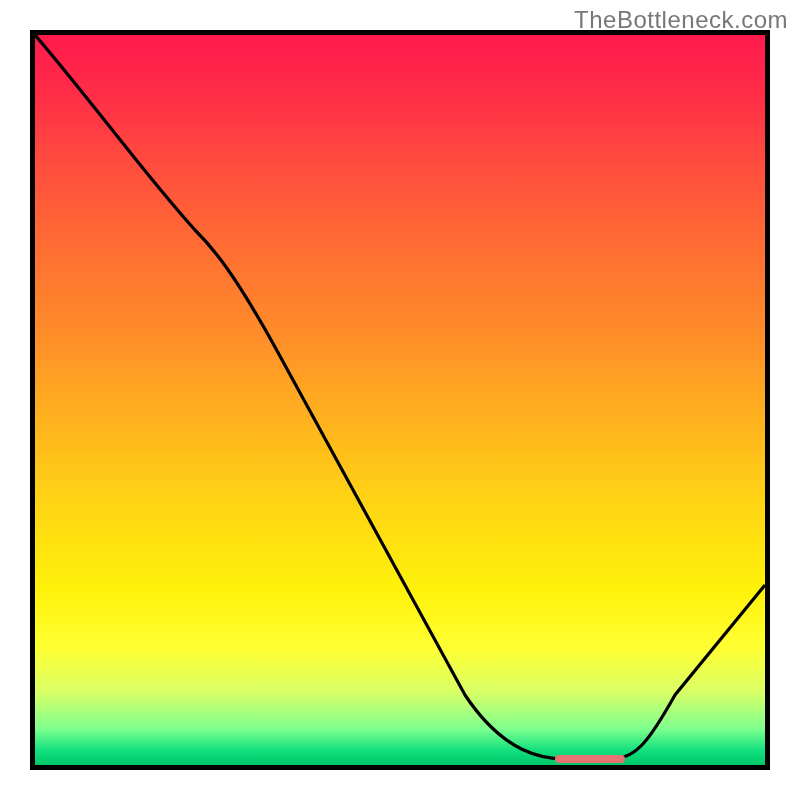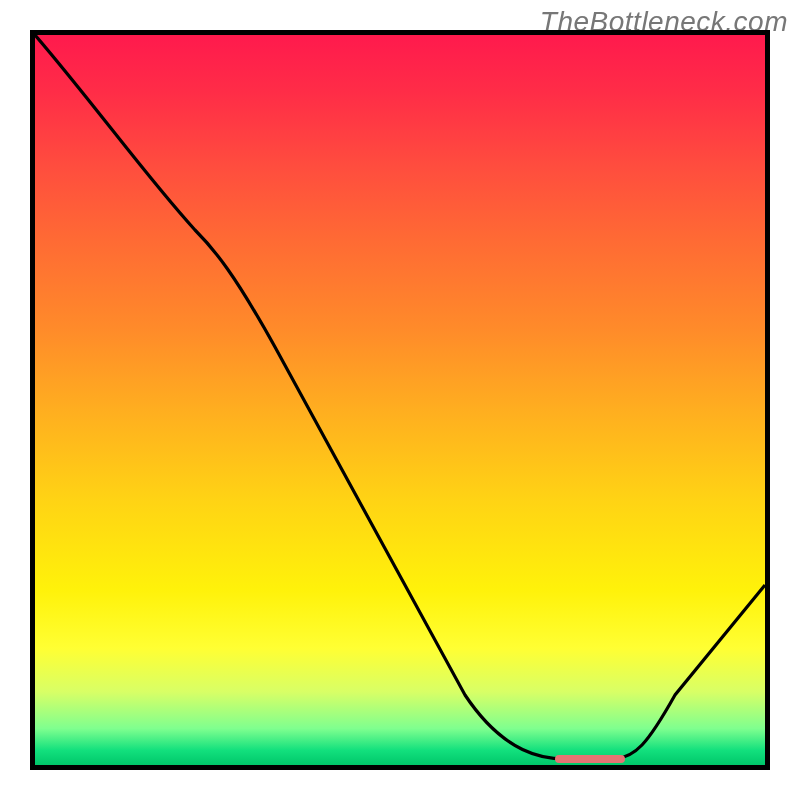--- a/index.html
+++ b/index.html
@@ -13,25 +13,24 @@
   .canvas {
     position: relative;
     width: 800px;
     height: 800px;
     background: #ffffff;
   }
   .watermark {
     position: absolute;
     top: 6px;
     right: 12px;
-    font-size: 28px;
+    font-size: 24px;
     font-weight: 500;
     color: #777;
     letter-spacing: 0.5px;
-    font-style: italic;
   }
   .plot-frame {
     position: absolute;
     left: 30px;
     top: 30px;
     width: 740px;
     height: 740px;
     border: 5px solid #000;
     box-sizing: border-box;
     overflow: hidden;

